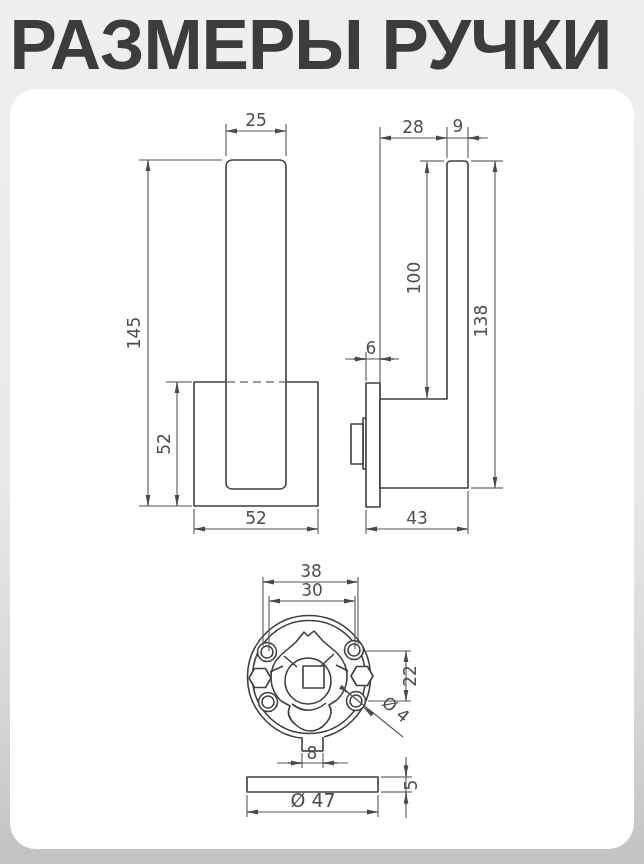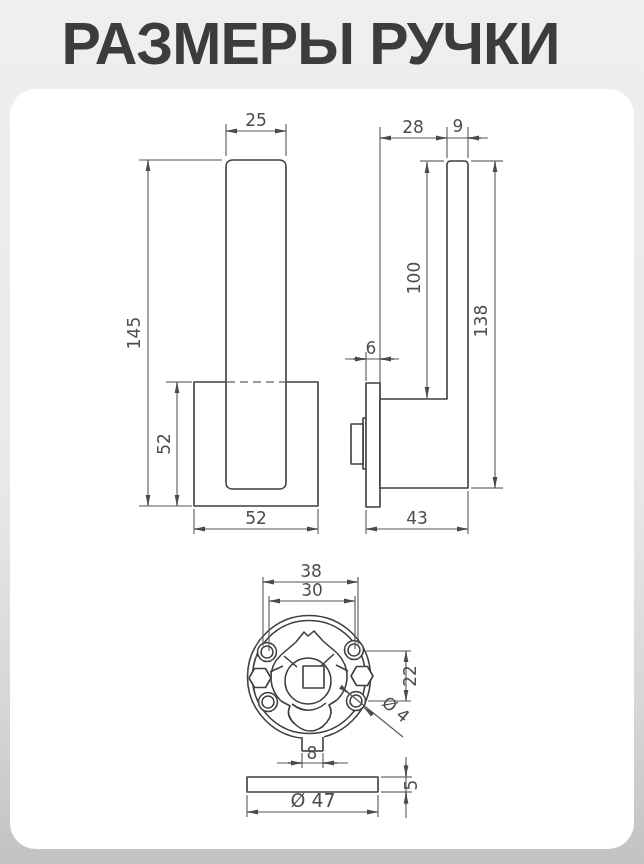--- a/index.html
+++ b/index.html
@@ -4,21 +4,21 @@
 <style>
   html,body{margin:0;padding:0;}
   body{
     width:644px;height:864px;overflow:hidden;position:relative;
     background:linear-gradient(180deg,#efefef 0%,#e9e9e9 55%,#d6d6d6 82%,#c2c2c2 100%);
     font-family:"Liberation Sans",sans-serif;
   }
   .title{
     position:absolute;left:0;top:0;width:621px;height:88px;
     display:flex;align-items:center;justify-content:center;
-    font-size:59px;font-weight:800;letter-spacing:-1px;color:#3c3c3c;
+    font-size:71px;font-weight:800;letter-spacing:-1px;color:#3c3c3c;
     font-family:"Liberation Sans",sans-serif;white-space:nowrap;
   }
   .card{
     position:absolute;left:10px;top:89px;width:624px;height:760px;
     background:#ffffff;border-radius:26px;
   }
   svg.drawing{position:absolute;left:0;top:0;}
   
   .obj{fill:none;stroke:#3f3f3f;stroke-width:1.6;stroke-linejoin:round;}
   .objw{fill:#ffffff;stroke:#3f3f3f;stroke-width:1.6;stroke-linejoin:round;}

